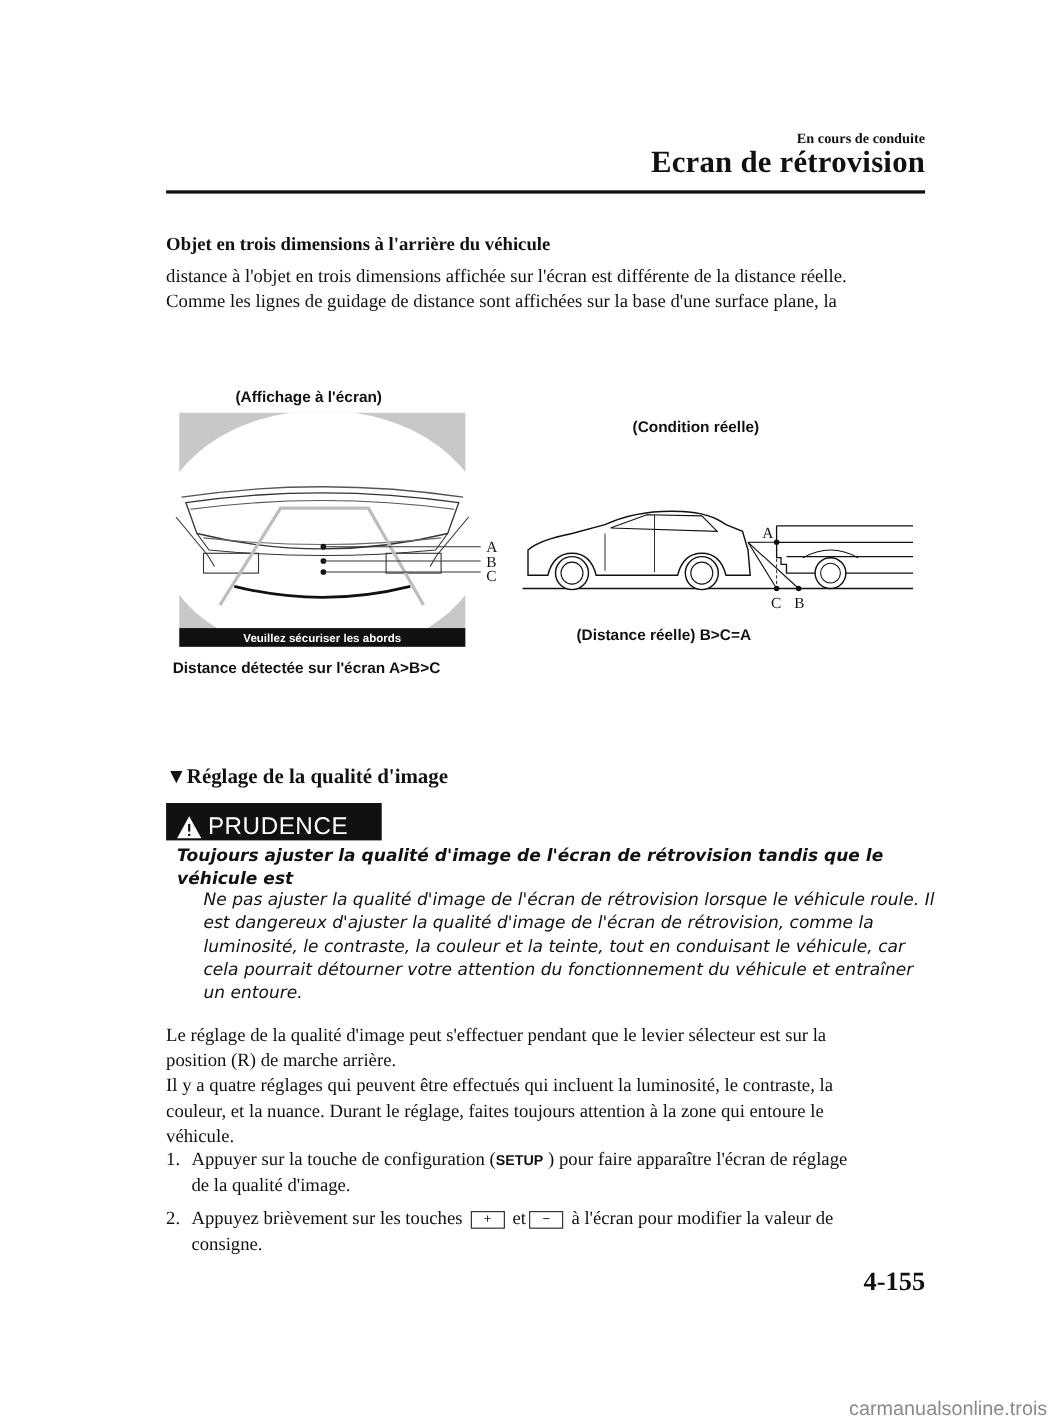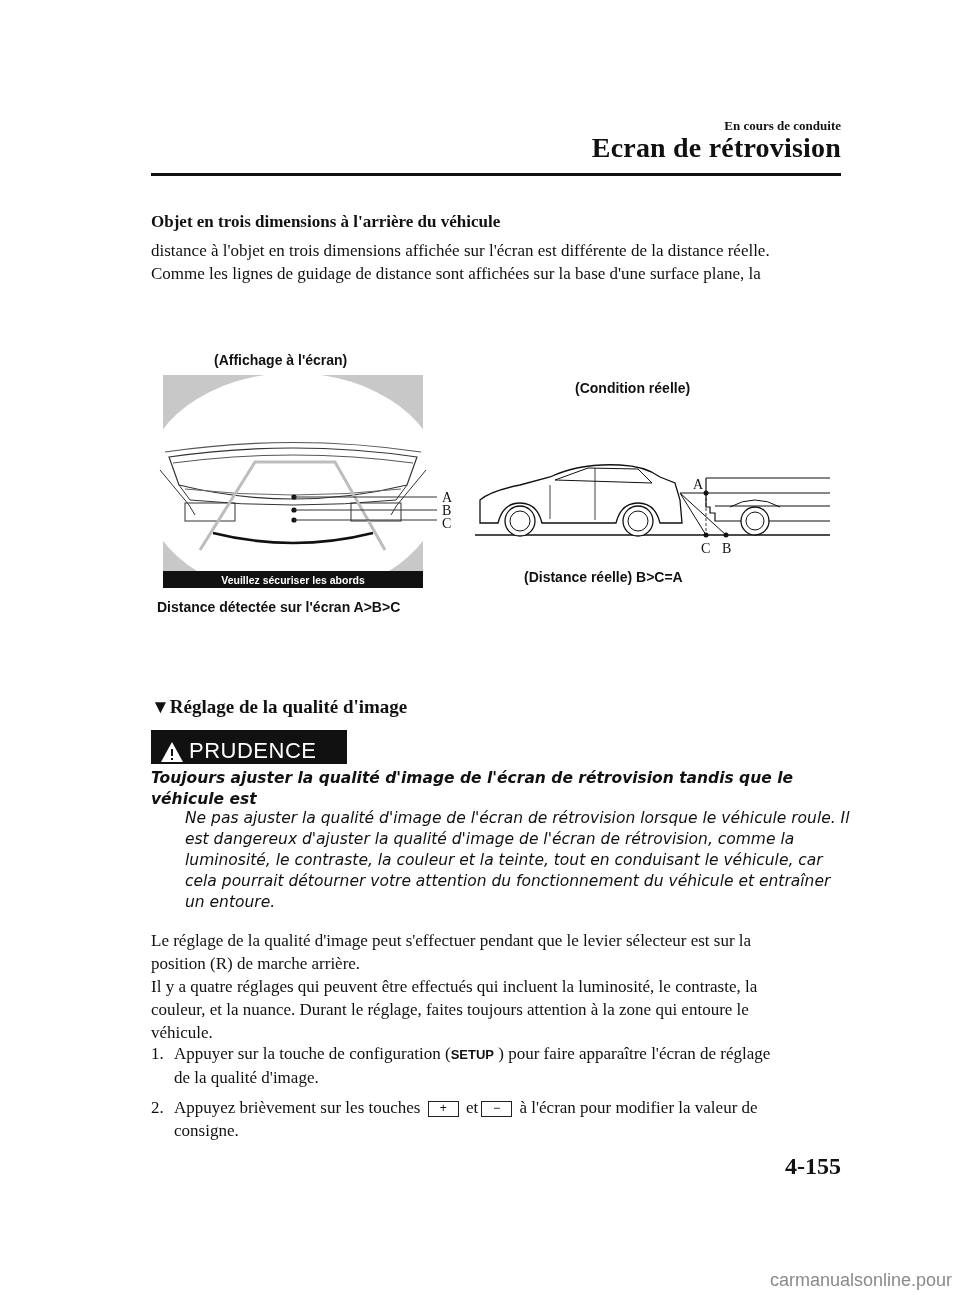--- a/index.html
+++ b/index.html
@@ -7,21 +7,21 @@
   .abs { position:absolute; }
   .header-section { right:119px; top:118px; text-align:right; font-weight:bold; font-size:13px; font-family:Liberation Serif, serif; }
   .header-title { right:119px; top:132px; text-align:center; font-weight:bold; font-size:28px; font-family:"Liberation Serif", serif; letter-spacing:0.2px; }
   .header-rule { left:151px; top:173px; width:690px; height:3px; background:#111; }
   .subheading { left:151px; top:212px; font-weight:bold; font-size:17px; }
   .para { left:151px; width:700px; font-size:17px; line-height:23px; }
   .fig-caption { font-family:"Liberation Sans", sans-serif; font-weight:bold; font-size:14px; color:#111; }
   .section-heading { left:151px; top:696px; font-weight:bold; font-size:19px; }
   .caution-badge { left:151px; top:730px; width:196px; height:34px; background:#111; color:#fff; display:flex; align-items:flex-end; }
   .caution-badge .label { font-family:"Liberation Sans", sans-serif; font-size:22px; letter-spacing:0.5px; margin-left:4px; }
-  .caution-text { left:151px; width:700px; font-family:"DejaVu Sans", sans-serif; font-style:italic; font-size:15.5px; line-height:21px; }
+  .caution-text { left:161px; width:700px; font-family:"DejaVu Sans", sans-serif; font-style:italic; font-size:15.5px; line-height:21px; }
   .caution-text.bold { font-weight:bold; }
   .caution-text.indent { left:175px; width:676px;margin-left:10px; }
   .step { left:151px; width:700px; font-size:17px; line-height:23px; }
   .step .num { display:inline-block; width:23px; }
   .step .cont { padding-left:23px; }
   .setup-key { font-family:"Liberation Sans", sans-serif; font-weight:bold; font-size:13px; }
   .key-box { display:inline-block; width:29px; height:14px; border:1px solid #222; text-align:center; font-family:"Liberation Sans", sans-serif; font-size:12px; line-height:13px; vertical-align:1px; margin:0 3px; }
   .page-number { right:119px; top:1153px; font-weight:bold; font-size:24px; }
   .watermark { right:8px; top:1270px; font-family:"Liberation Sans", sans-serif; font-size:18px; color:#8a8a8a; }
 </style>
@@ -149,13 +149,13 @@
   <div>
     <span class="num">2.</span><span>Appuyez brièvement sur les touches</span>
     <span class="key-box">+</span>
     <span>et</span><span class="key-box">−</span>
     <span>à l'écran pour modifier la valeur de</span>
   </div>
   <div class="cont">consigne.</div>
 </div>
 
 <div class="abs page-number">4-155</div>
-<div class="abs watermark">carmanualsonline.pour</div>
+<div class="abs watermark">carmanualsonline.trois</div>
 
 </body></html>

